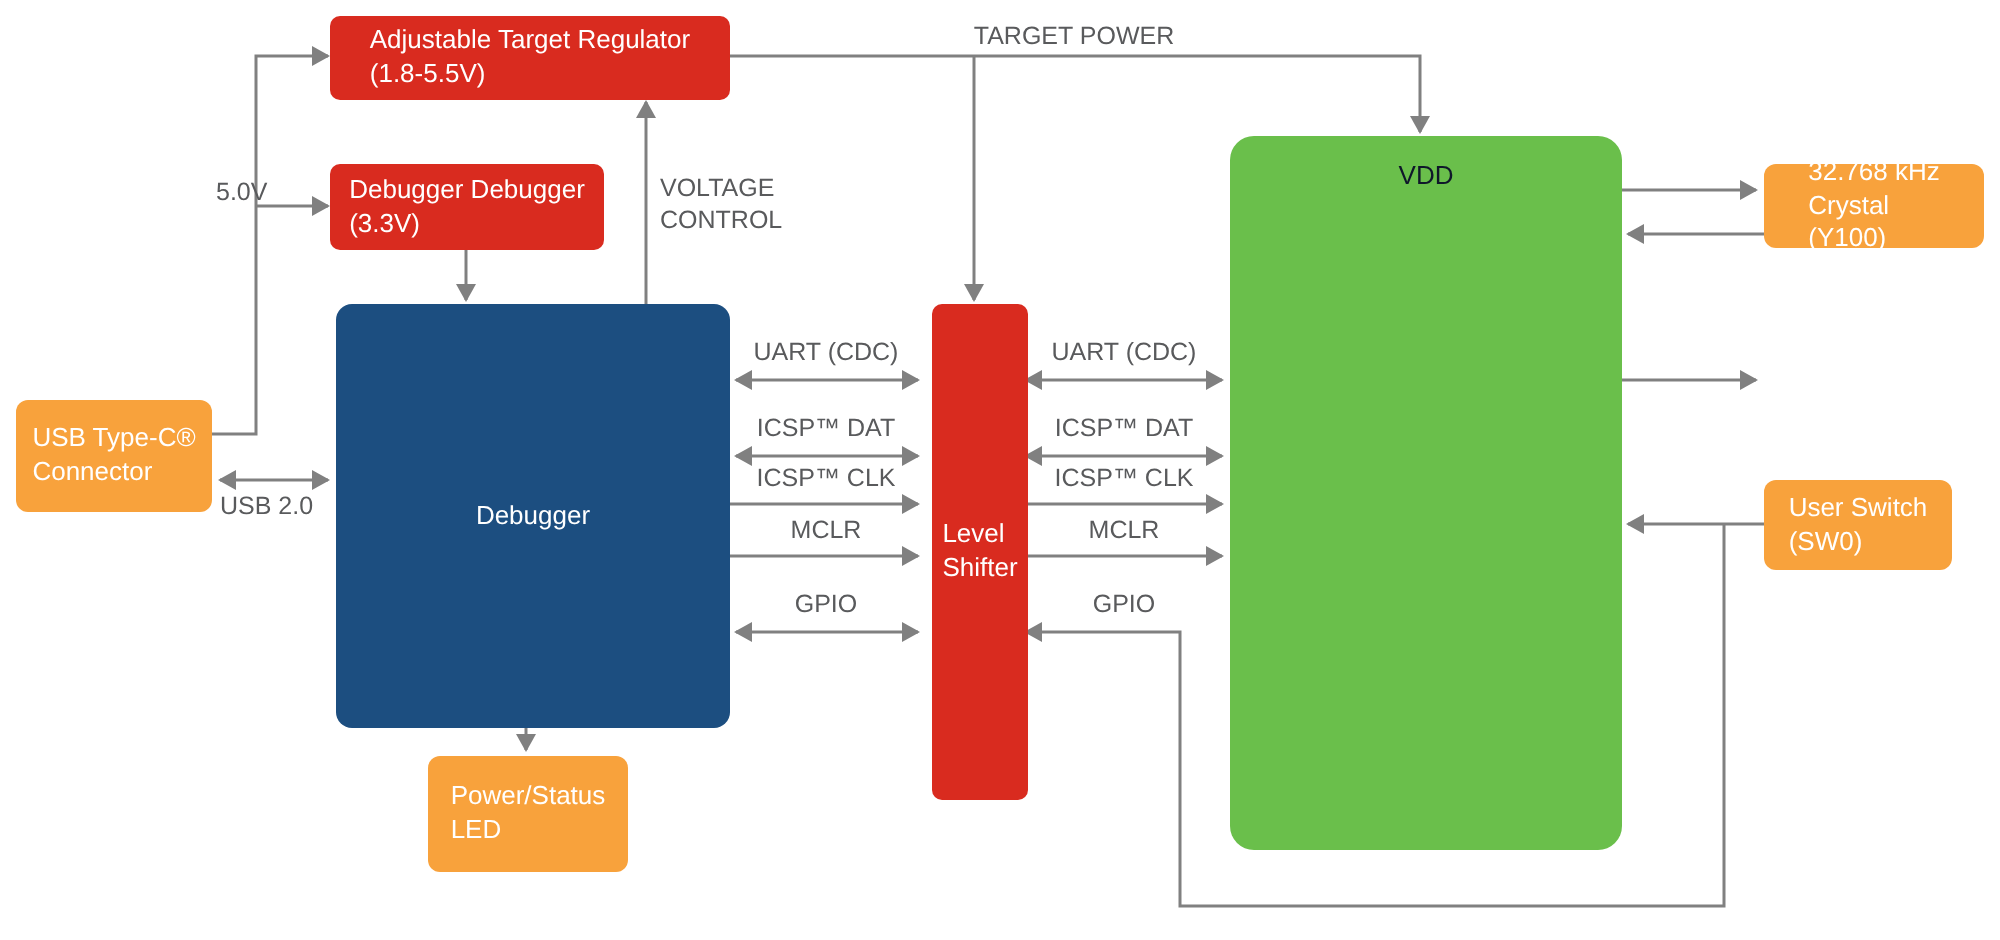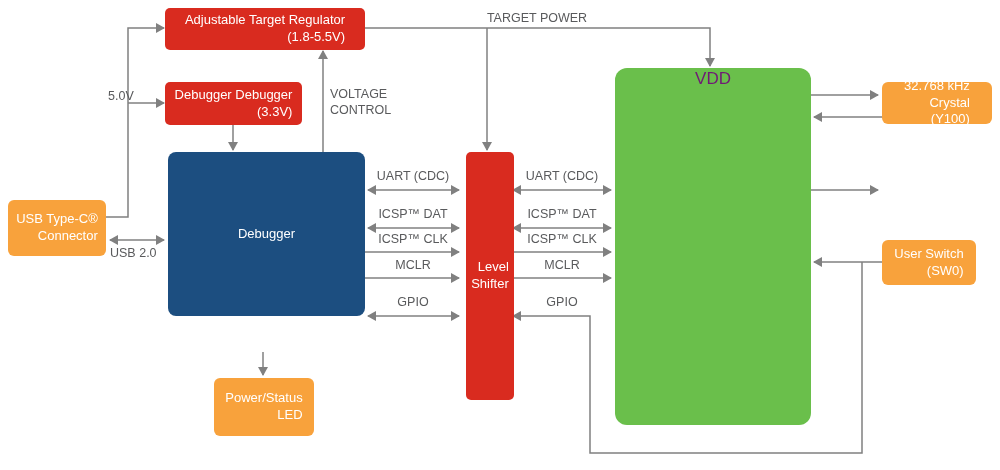--- a/index.html
+++ b/index.html
@@ -5,28 +5,28 @@
   html,body{margin:0;padding:0;background:#fff;}
   .canvas{
     position:relative;width:1000px;height:470px;background:#fff;overflow:hidden;
     font-family:"Liberation Sans","DejaVu Sans",sans-serif;
   }
   .wires{position:absolute;left:0;top:0;}
   .wire{stroke:var(--line,#808080);stroke-width:1.5;fill:none;}
   #arr path{fill:var(--line,#808080);}
   .block{
     position:absolute;display:flex;align-items:center;justify-content:center;
-    color:#fff;text-align:right;font-size:13px;line-height:1.3;
+    color:#fff;text-align:left;font-size:13px;line-height:1.3;
   }
   .block .blabel{white-space:pre-line;padding:2px 4px;}
   .red{background:var(--red,#d92b1f);border-radius:5px;}
   .blue{background:var(--blue,#1c4e80);border-radius:8px;}
   .green{background:var(--green,#6abf4b);border-radius:12px;}
   .orange{background:var(--orange,#f8a23c);border-radius:6px;}
-  .vdd{position:absolute;top:0;left:50%;transform:translateX(-50%);color:#701a75;font-size:17px;}
+  .vdd{position:absolute;top:12px;left:50%;transform:translateX(-50%);color:#0f172a;font-size:13px;}
   .wlabel{
     position:absolute;color:var(--text,#595a5c);font-size:12.5px;line-height:1.3;
     white-space:pre-line;
   }
   .centered{transform:translateX(-50%);text-align:center;}
 </style>
 </head>
 <body>
 
 <div class="canvas">
@@ -69,21 +69,21 @@
   <div class="block red" style="left:165px;top:82px;width:137px;height:43px">
     <span class="blabel">Debugger Debugger
 (3.3V)</span>
   </div>
 
   <div class="block orange" style="left:8px;top:200px;width:98px;height:56px">
     <span class="blabel">USB Type-C®
 Connector</span>
   </div>
 
-  <div class="block blue" style="left:168px;top:152px;width:197px;height:164px">
+  <div class="block blue" style="left:168px;top:152px;width:197px;height:212px">
     <span class="blabel">Debugger</span>
   </div>
 
   <div class="block red" style="left:466px;top:152px;width:48px;height:248px">
     <span class="blabel">Level
 Shifter</span>
   </div>
 
   <div class="block green" style="left:615px;top:68px;width:196px;height:357px">
     <span class="vdd">VDD</span>

